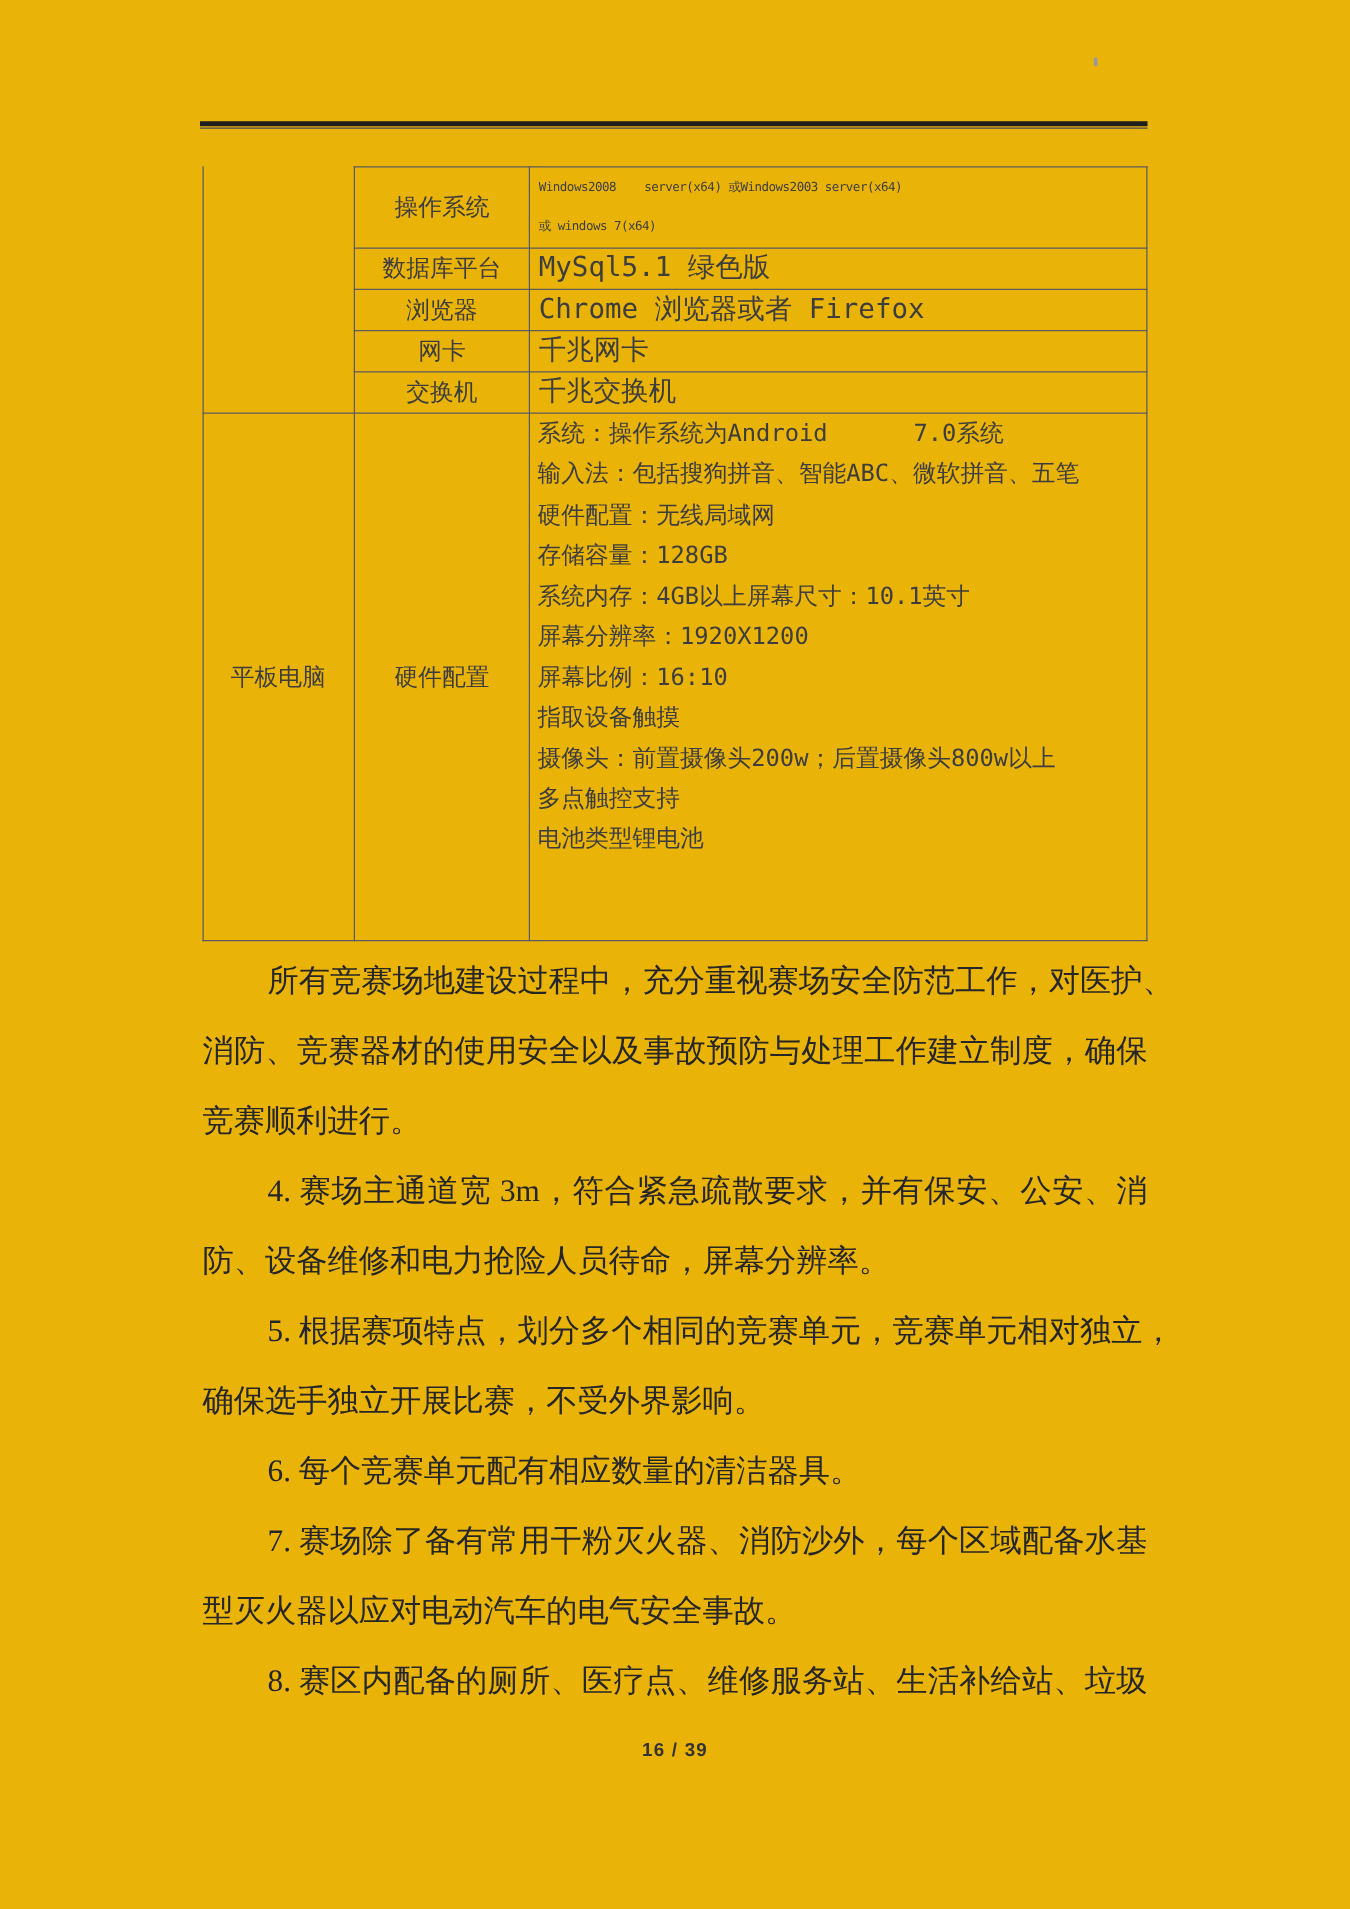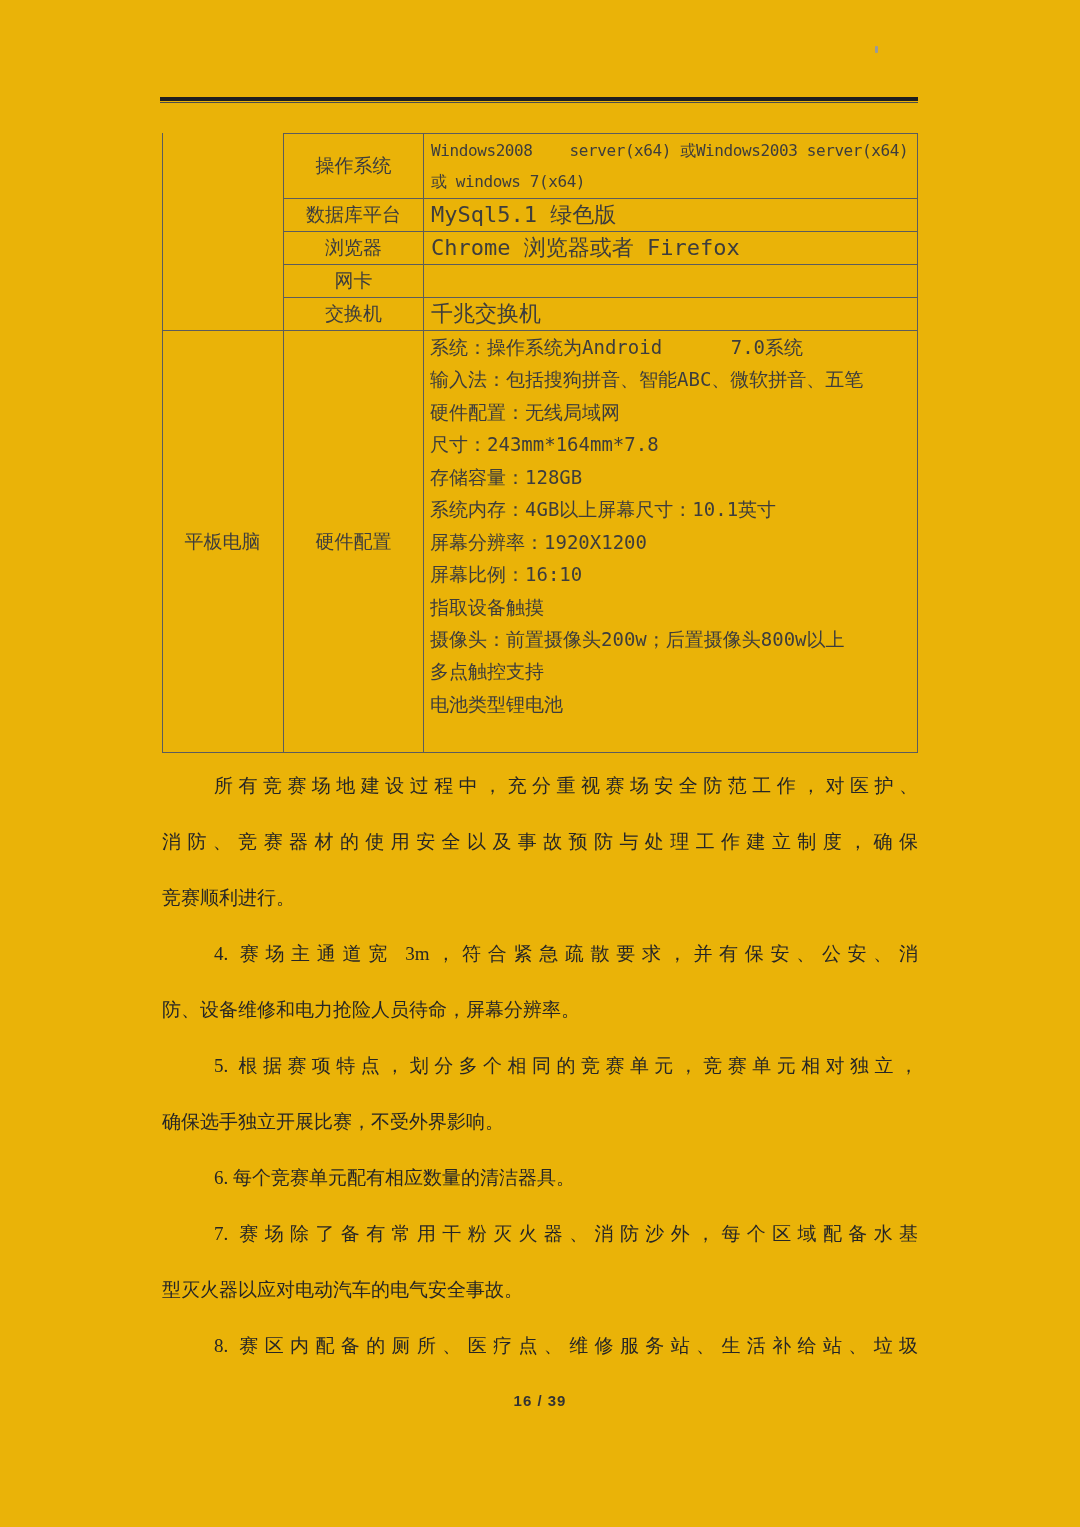--- a/index.html
+++ b/index.html
@@ -16,27 +16,27 @@
   
   .tbl{position:absolute;left:162px;top:133px;width:756px;height:620px;
        font-family:"DejaVu Sans Mono",monospace;color:#3d3d3d;}
   .v{position:absolute;width:1px;background:#5c5c5c;}
   .h{position:absolute;height:1px;background:#5c5c5c;}
   .lbl{position:absolute;display:flex;align-items:center;justify-content:center;
        font-size:19px;white-space:pre;}
   .val{position:absolute;display:flex;flex-direction:column;justify-content:center;
        padding-left:7px;font-size:22px;white-space:pre;}
   .val .vline{line-height:31px;}
-  .val.latin{font-size:16px;letter-spacing:-0.4px;}
+  .val.latin{font-size:10px;letter-spacing:-0.4px;}
   .speclines{position:absolute;left:262px;top:198px;width:488px;height:422px;padding-left:6px;}
   .tl{height:32.45px;line-height:32.45px;white-space:pre;font-size:19px;overflow:hidden;}
 
   
   .bodytext{position:absolute;left:162px;top:758px;width:756px;
-            font-size:19px;line-height:56px;color:#262626;}
+            font-size:25px;line-height:56px;color:#262626;}
   .bl{height:56px;white-space:nowrap;overflow:visible;}
   .bl.fill{text-align:justify;text-align-last:justify;}
   .bl.ind{padding-left:52px;}
 
   
   .footer{position:absolute;left:0;top:1392px;width:1080px;text-align:center;
           font-family:"Liberation Sans",sans-serif;font-size:15px;font-weight:bold;
           color:#333333;letter-spacing:1px;}
 </style>
 </head>
@@ -70,31 +70,33 @@
     <div class="val latin" style="left:262px;top:1px;width:487px;height:63px">
       <div class="vline">Windows2008    server(x64) 或Windows2003 server(x64)</div>
       <div class="vline">或 windows 7(x64)</div>
     </div>
     <div class="val" style="left:262px;top:66px;width:487px;height:31px">
       <div class="vline">MySql5.1 绿色版</div>
     </div>
     <div class="val" style="left:262px;top:99px;width:487px;height:31px">
       <div class="vline">Chrome 浏览器或者 Firefox</div>
     </div>
+    <div class="val" style="left:262px;top:132px;width:487px;height:31px">
+      <div class="vline">千兆网卡</div>
+    </div>
     <div class="val" style="left:262px;top:165px;width:487px;height:31px">
       <div class="vline">千兆交换机</div>
     </div>
 
     <div class="lbl" style="left:1px;top:198px;width:119px;height:421px">平板电脑</div>
     <div class="lbl" style="left:122px;top:198px;width:139px;height:421px">硬件配置</div>
     <div class="speclines">
       <div class="tl">系统：操作系统为Android      7.0系统</div>
       <div class="tl">输入法：包括搜狗拼音、智能ABC、微软拼音、五笔</div>
       <div class="tl">硬件配置：无线局域网</div>
-      <div class="tl">尺寸：243mm*164mm*7.8</div>
       <div class="tl">存储容量：128GB</div>
       <div class="tl">系统内存：4GB以上屏幕尺寸：10.1英寸</div>
       <div class="tl">屏幕分辨率：1920X1200</div>
       <div class="tl">屏幕比例：16:10</div>
       <div class="tl">指取设备触摸</div>
       <div class="tl">摄像头：前置摄像头200w；后置摄像头800w以上</div>
       <div class="tl">多点触控支持</div>
       <div class="tl">电池类型锂电池</div>
     </div>
   </div>

